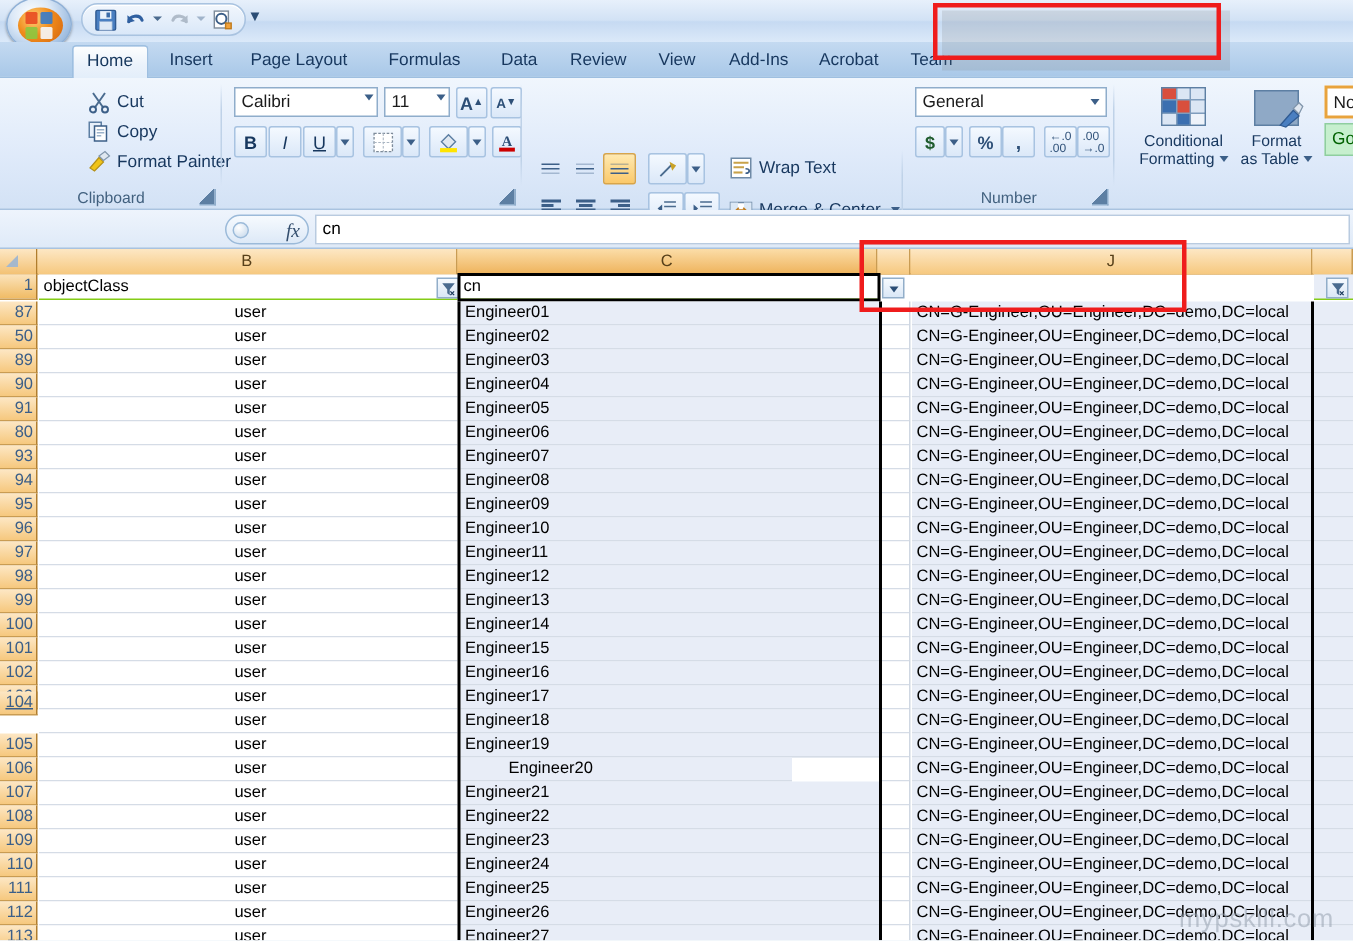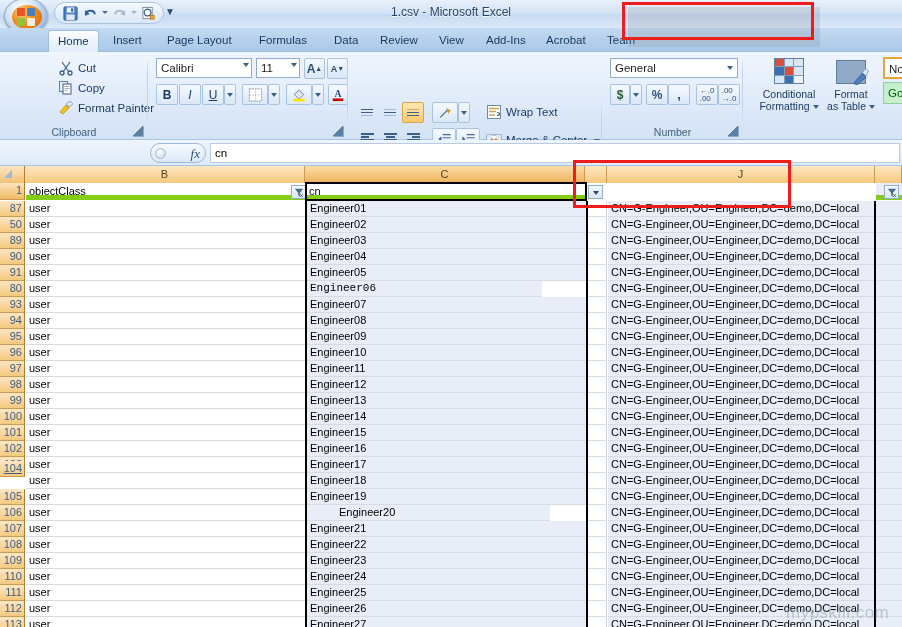--- a/index.html
+++ b/index.html
@@ -277,23 +277,23 @@
   }
   .rowhdr.hdr1 { background: linear-gradient(#fbe3bb, #f0bb64); }
 
   .cell {
     position: absolute; height: 16px; line-height: 15px;
     font-size: 11px; color: #000;
     padding-left: 3px; overflow: hidden; white-space: nowrap;
     border-bottom: 1px solid #d5dce6;
   }
   .cell.banded { background: #e8edf7; }
-  .cell.white { background: #fff; }
+  .cell.white { background: #fff; text-align: center; }
   .cell.hdrrow {
-    background: #fff; border-bottom: 5px solid #84cc16;
+    background: #fff; border-bottom: 1px solid #84cc16;
     font-size: 11px;
   }
   .vsep {
     position: absolute; width: 1px; background: #000;
   }
   .vsep.light { background: #cfd7e2; }
 
   .filter-btn {
     position: absolute; width: 15px; height: 14px;
     background: linear-gradient(#f6fafe, #dae7f6);
@@ -369,21 +369,20 @@
         <svg width="15" height="15" viewBox="0 0 16 16">
           <rect x="2" y="1.5" width="10" height="12" fill="#fff" stroke="#7d8b9a"></rect>
           <circle cx="7" cy="7" r="3.6" fill="none" stroke="#3c5f88" stroke-width="1.4"></circle>
           <path d="M9.6 9.6 L13 13" stroke="#3c5f88" stroke-width="1.6"></path>
           <rect x="10" y="10" width="4" height="4" fill="#f2a33c" stroke="#c07c1e"></rect>
         </svg>
       </div>
     </div>
     <div class="qat-arrow">▼</div>
 
-    <div class="win-title">1.csv - Microsoft Excel</div>
   </div>
 
   <div class="tabstrip">
     <div class="tab active" style="left:48px;">Home</div>
     <div class="tab" style="left:104px;">Insert</div>
     <div class="tab" style="left:158px;">Page Layout</div>
     <div class="tab" style="left:250px;">Formulas</div>
     <div class="tab" style="left:325px;">Data</div>
     <div class="tab" style="left:371px;">Review</div>
     <div class="tab" style="left:430px;">View</div>
@@ -732,21 +731,21 @@
         <div class="cell banded" style="left: 608px; top: 83px; width: 266px;">CN=G-Engineer,OU=Engineer,DC=demo,DC=local</div>
         <div class="cell banded" style="left: 876px; top: 83px; width: 26px;"></div>
         <div class="rowhdr" style="top: 99px;">91</div>
         <div class="cell white" style="left: 26px; top: 99px; width: 279px;">user</div>
         <div class="cell banded" style="left: 307px; top: 99px; width: 279px;">Engineer05</div>
         <div class="cell white" style="left: 588px; top: 99px; width: 18px;"></div>
         <div class="cell banded" style="left: 608px; top: 99px; width: 266px;">CN=G-Engineer,OU=Engineer,DC=demo,DC=local</div>
         <div class="cell banded" style="left: 876px; top: 99px; width: 26px;"></div>
         <div class="rowhdr" style="top: 115px;">80</div>
         <div class="cell white" style="left: 26px; top: 115px; width: 279px;">user</div>
-        <div class="cell banded" style="left: 307px; top: 115px; width: 235px; font-family: Liberation Mono, monospace;">Engineer06</div>
+        <div class="cell banded" style="left: 307px; top: 115px; width: 279px;">Engineer06</div>
         <div class="cell white" style="left: 588px; top: 115px; width: 18px;"></div>
         <div class="cell banded" style="left: 608px; top: 115px; width: 266px;">CN=G-Engineer,OU=Engineer,DC=demo,DC=local</div>
         <div class="cell banded" style="left: 876px; top: 115px; width: 26px;"></div>
         <div class="rowhdr" style="top: 131px;">93</div>
         <div class="cell white" style="left: 26px; top: 131px; width: 279px;">user</div>
         <div class="cell banded" style="left: 307px; top: 131px; width: 279px;">Engineer07</div>
         <div class="cell white" style="left: 588px; top: 131px; width: 18px;"></div>
         <div class="cell banded" style="left: 608px; top: 131px; width: 266px;">CN=G-Engineer,OU=Engineer,DC=demo,DC=local</div>
         <div class="cell banded" style="left: 876px; top: 131px; width: 26px;"></div>
         <div class="rowhdr" style="top: 147px;">94</div>
@@ -816,21 +815,21 @@
         <div class="cell banded" style="left: 608px; top: 307px; width: 266px;">CN=G-Engineer,OU=Engineer,DC=demo,DC=local</div>
         <div class="cell banded" style="left: 876px; top: 307px; width: 26px;"></div>
         <div class="rowhdr" style="top: 323px;">105</div>
         <div class="cell white" style="left: 26px; top: 323px; width: 279px;">user</div>
         <div class="cell banded" style="left: 307px; top: 323px; width: 279px;">Engineer19</div>
         <div class="cell white" style="left: 588px; top: 323px; width: 18px;"></div>
         <div class="cell banded" style="left: 608px; top: 323px; width: 266px;">CN=G-Engineer,OU=Engineer,DC=demo,DC=local</div>
         <div class="cell banded" style="left: 876px; top: 323px; width: 26px;"></div>
         <div class="rowhdr" style="top: 339px;">106</div>
         <div class="cell white" style="left: 26px; top: 339px; width: 279px;">user</div>
-        <div class="cell banded" style="left: 307px; top: 339px; width: 243px; padding-left: 32px;">Engineer20</div>
+        <div class="cell banded" style="left: 307px; top: 339px; width: 221px; padding-left: 32px;">Engineer20</div>
         <div class="cell white" style="left: 588px; top: 339px; width: 18px;"></div>
         <div class="cell banded" style="left: 608px; top: 339px; width: 266px;">CN=G-Engineer,OU=Engineer,DC=demo,DC=local</div>
         <div class="cell banded" style="left: 876px; top: 339px; width: 26px;"></div>
         <div class="rowhdr" style="top: 355px;">107</div>
         <div class="cell white" style="left: 26px; top: 355px; width: 279px;">user</div>
         <div class="cell banded" style="left: 307px; top: 355px; width: 279px;">Engineer21</div>
         <div class="cell white" style="left: 588px; top: 355px; width: 18px;"></div>
         <div class="cell banded" style="left: 608px; top: 355px; width: 266px;">CN=G-Engineer,OU=Engineer,DC=demo,DC=local</div>
         <div class="cell banded" style="left: 876px; top: 355px; width: 26px;"></div>
         <div class="rowhdr" style="top: 371px;">108</div>

